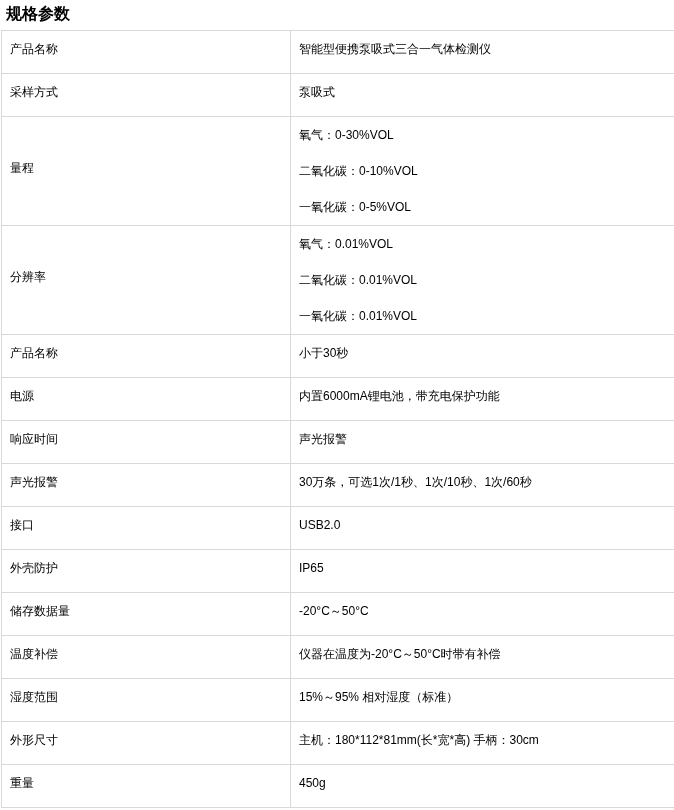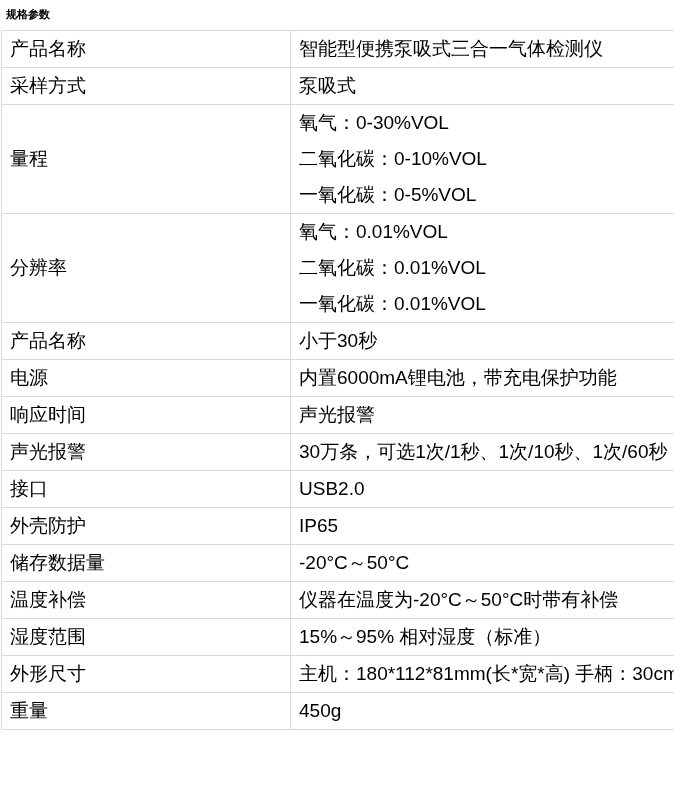--- a/index.html
+++ b/index.html
@@ -15,39 +15,39 @@
     overflow: hidden;
   }
   .page {
     width: 674px;
     height: 810px;
     box-sizing: border-box;
     padding: 0;
     position: relative;
   }
   .spec-title {
-    font-size: 11px;
+    font-size: 16px;
     font-weight: bold;
     color: #000000;
     padding: 6px 0 8px 6px;
     line-height: 16px;
     font-family: Liberation Serif, serif;
   }
   table.spec-table {
     border-collapse: collapse;
     width: 672px;
     margin: 0 0 0 1px;
     table-layout: fixed;
   }
   table.spec-table td {
     border: 1px solid #d9d9d9;
-    font-size: 19px;
+    font-size: 12px;
     line-height: 18px;
     vertical-align: middle;
-    padding: 9px 8px 9px 8px;
+    padding: 9px 8px 15px 8px;
     color: #000000;
   }
   td.label-cell {
     width: 272px;
   }
   td.value-cell {
     width: 398px;
   }
   .multi-line {
     display: block;

